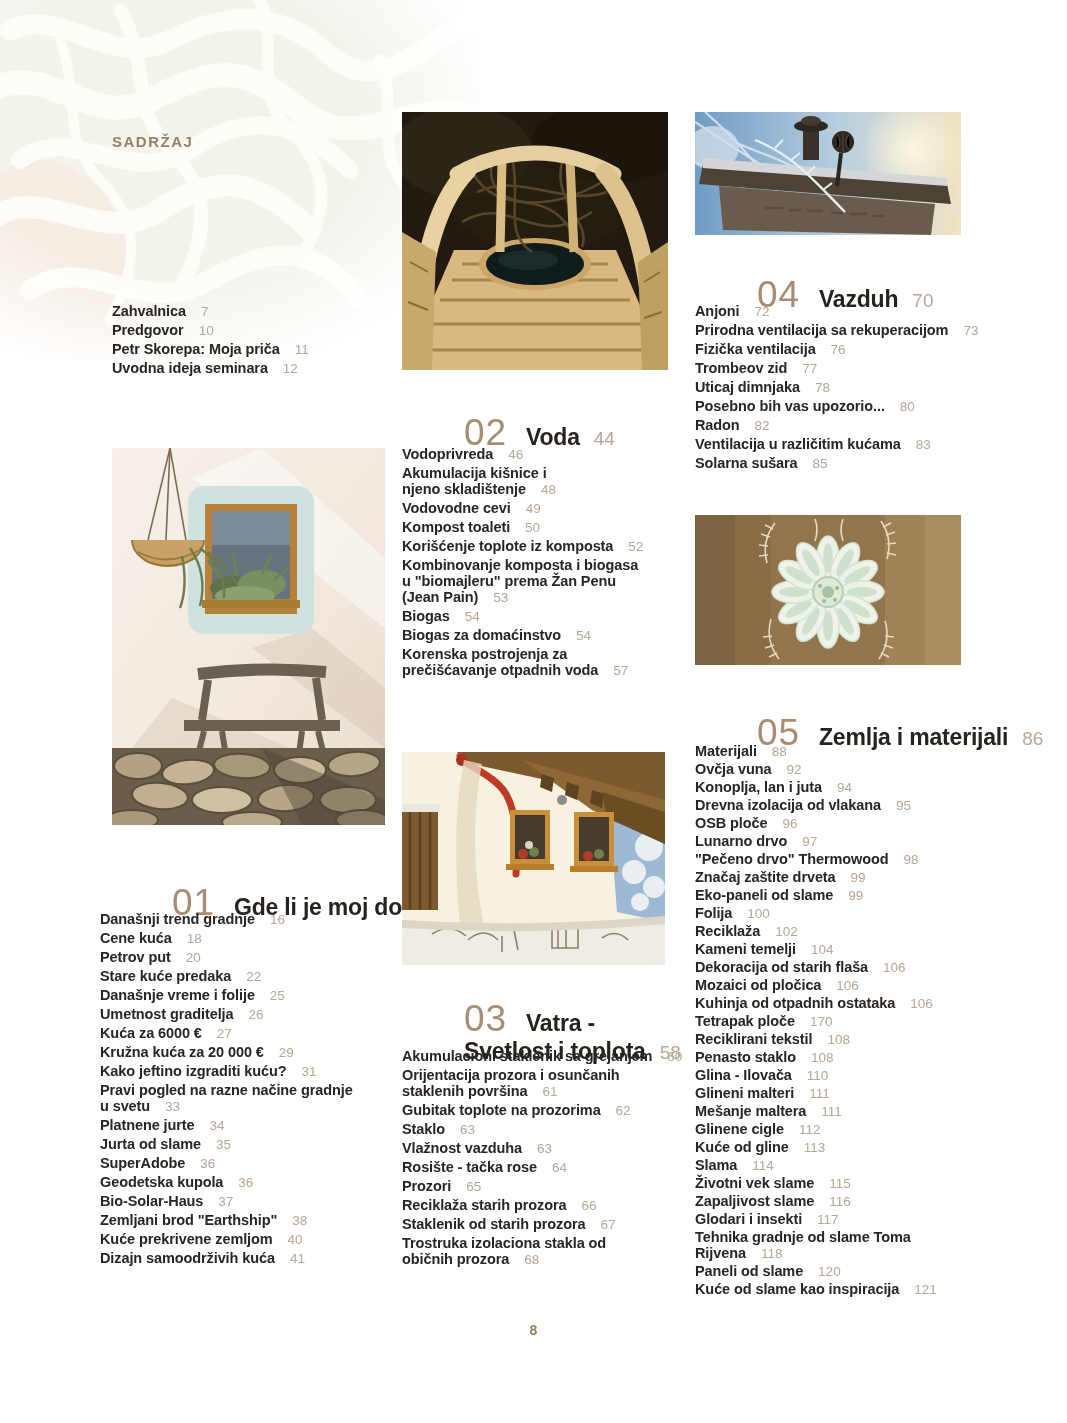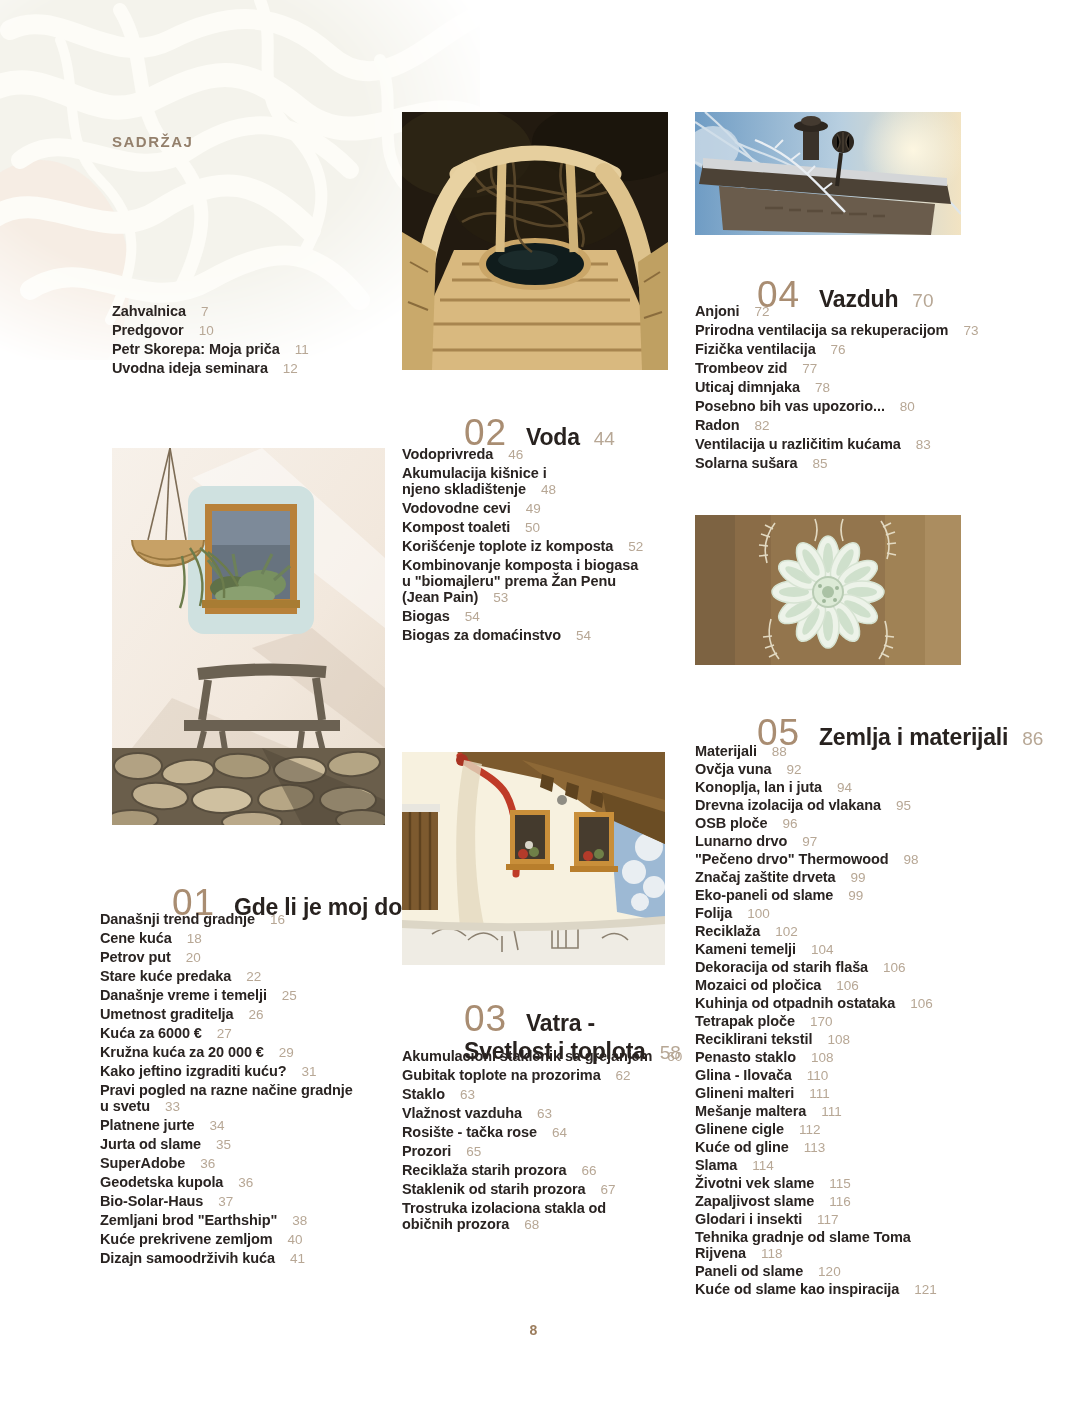--- a/index.html
+++ b/index.html
@@ -146,21 +146,21 @@
 
   <div class="sec-heading" style="left:110px;top:866px;width:330px;">
     <span class="sec-num">01</span><span class="sec-title">Gde li je moj dom?</span><span class="sec-page">15</span>
   </div>
 
   <div class="toc-list" style="left:100px;top:911px;width:310px;">
       <div class="toc-item"><span class="lbl">Današnji trend gradnje</span><span class="pg">16</span></div>
       <div class="toc-item"><span class="lbl">Cene kuća</span><span class="pg">18</span></div>
       <div class="toc-item"><span class="lbl">Petrov put</span><span class="pg">20</span></div>
       <div class="toc-item"><span class="lbl">Stare kuće predaka</span><span class="pg">22</span></div>
-      <div class="toc-item"><span class="lbl">Današnje vreme i temelji</span><span class="pg">25</span></div>
+      <div class="toc-item"><span class="lbl">Današnje vreme i folije</span><span class="pg">25</span></div>
       <div class="toc-item"><span class="lbl">Umetnost graditelja</span><span class="pg">26</span></div>
       <div class="toc-item"><span class="lbl">Kuća za 6000 €</span><span class="pg">27</span></div>
       <div class="toc-item"><span class="lbl">Kružna kuća za 20 000 €</span><span class="pg">29</span></div>
       <div class="toc-item"><span class="lbl">Kako jeftino izgraditi kuću?</span><span class="pg">31</span></div>
       <div class="toc-item"><span class="lbl">Pravi pogled na razne načine gradnje
 u svetu</span><span class="pg">33</span></div>
       <div class="toc-item"><span class="lbl">Platnene jurte</span><span class="pg">34</span></div>
       <div class="toc-item"><span class="lbl">Jurta od slame</span><span class="pg">35</span></div>
       <div class="toc-item"><span class="lbl">SuperAdobe</span><span class="pg">36</span></div>
       <div class="toc-item"><span class="lbl">Geodetska kupola</span><span class="pg">36</span></div>
@@ -224,20 +224,22 @@
       <div class="toc-item"><span class="lbl">Akumulacija kišnice i
 njeno skladištenje</span><span class="pg">48</span></div>
       <div class="toc-item"><span class="lbl">Vodovodne cevi</span><span class="pg">49</span></div>
       <div class="toc-item"><span class="lbl">Kompost toaleti</span><span class="pg">50</span></div>
       <div class="toc-item"><span class="lbl">Korišćenje toplote iz komposta</span><span class="pg">52</span></div>
       <div class="toc-item"><span class="lbl">Kombinovanje komposta i biogasa
 u "biomajleru" prema Žan Penu
 (Jean Pain)</span><span class="pg">53</span></div>
       <div class="toc-item"><span class="lbl">Biogas</span><span class="pg">54</span></div>
       <div class="toc-item"><span class="lbl">Biogas za domaćinstvo</span><span class="pg">54</span></div>
+      <div class="toc-item"><span class="lbl">Korenska postrojenja za
+prečišćavanje otpadnih voda</span><span class="pg">57</span></div>
     </div>
 
   <div class="photo" style="left:402px;top:752px;">
     <svg width="263" height="213" viewBox="0 0 263 213" xmlns="http://www.w3.org/2000/svg">
       <rect width="263" height="213" fill="#f7f1df"></rect>
 
       <polygon points="205,30 263,50 263,170 215,160" fill="#9db9d4"></polygon>
       <g fill="#e9eef2">
         <circle cx="247" cy="95" r="14"></circle>
           <circle cx="232" cy="120" r="12"></circle>
@@ -293,20 +295,22 @@
     </svg>
   </div>
 
   <div class="sec-heading" style="left:402px;top:982px;width:330px;">
     <span class="sec-num">03</span><span class="sec-title">Vatra -
 Svetlost i toplota</span><span class="sec-page">58</span>
   </div>
 
   <div class="toc-list" style="left:402px;top:1048px;width:300px;">
       <div class="toc-item"><span class="lbl">Akumulacioni staklenik sa grejanjem</span><span class="pg">60</span></div>
+      <div class="toc-item"><span class="lbl">Orijentacija prozora i osunčanih
+staklenih površina</span><span class="pg">61</span></div>
       <div class="toc-item"><span class="lbl">Gubitak toplote na prozorima</span><span class="pg">62</span></div>
       <div class="toc-item"><span class="lbl">Staklo</span><span class="pg">63</span></div>
       <div class="toc-item"><span class="lbl">Vlažnost vazduha</span><span class="pg">63</span></div>
       <div class="toc-item"><span class="lbl">Rosište - tačka rose</span><span class="pg">64</span></div>
       <div class="toc-item"><span class="lbl">Prozori</span><span class="pg">65</span></div>
       <div class="toc-item"><span class="lbl">Reciklaža starih prozora</span><span class="pg">66</span></div>
       <div class="toc-item"><span class="lbl">Staklenik od starih prozora</span><span class="pg">67</span></div>
       <div class="toc-item"><span class="lbl">Trostruka izolaciona stakla od
 običnih prozora</span><span class="pg">68</span></div>
     </div>

